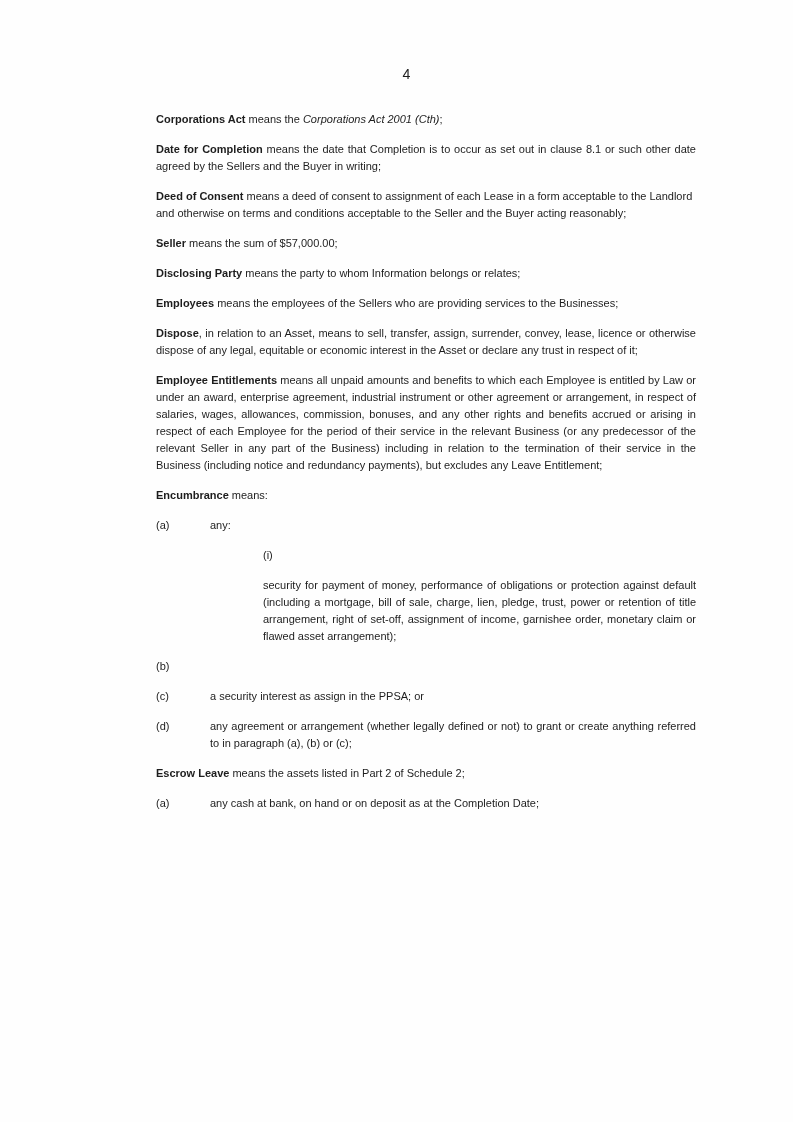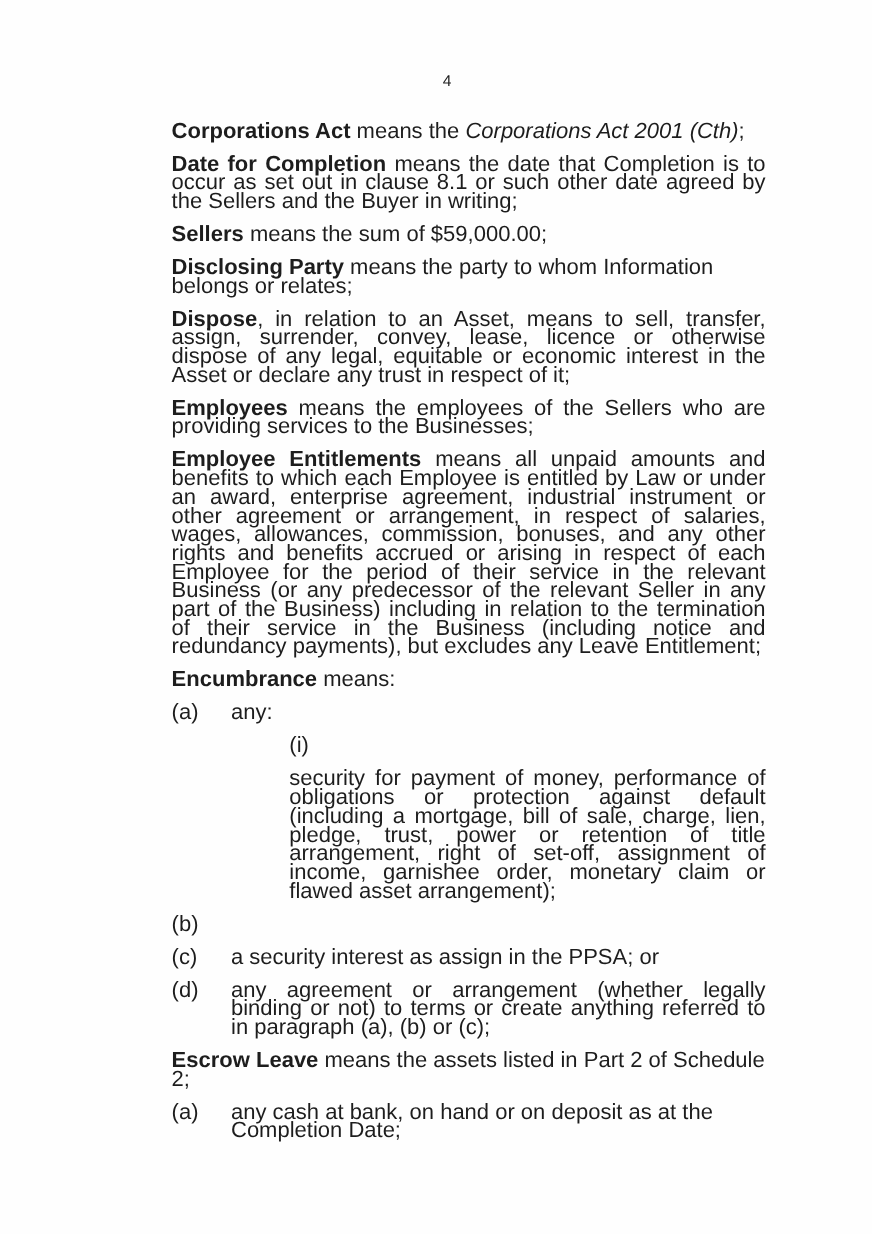--- a/index.html
+++ b/index.html
@@ -19,44 +19,45 @@
     width: 100%;
     text-align: center;
     font-size: 14.2px;
     line-height: 17px;
   }
   .content {
     position: absolute;
     left: 156px;
     top: 111px;
     width: 540px;
-    font-size: 20px;
+    font-size: 11px;
     line-height: 17px;
   }
   .para { margin: 0 0 13px 0; }
   .justify { text-align: justify; }
   .seg-bold { font-weight: bold; }
   .seg-italic { font-style: italic; }
   .li { display: flex; margin: 0 0 13px 0; }
   .li .marker { flex: 0 0 54px; }
   .li.l2 { padding-left: 107px; }
   .li .text { flex: 1 1 auto; }
 </style>
 </head>
 <body>
 
 <div class="page">
   <div class="page-number">4</div>
   <div class="content" id="doc-body">
       <p class="para"><span class="seg-bold">Corporations Act</span><span class="seg-normal"> means the </span><span class="seg-italic">Corporations Act 2001 (Cth)</span><span class="seg-normal">;</span></p>
       <p class="para justify"><span class="seg-bold">Date for Completion</span><span class="seg-normal"> means the date that Completion is to occur as set out in clause 8.1 or such other date agreed by the Sellers and the Buyer in writing;</span></p>
-      <p class="para"><span class="seg-bold">Sellers</span><span class="seg-normal"> means the sum of $59,000.00;</span></p>
+      <p class="para"><span class="seg-bold">Deed of Consent</span><span class="seg-normal"> means a deed of consent to assignment of each Lease in a form acceptable to the Landlord and otherwise on terms and conditions acceptable to the Seller and the Buyer acting reasonably;</span></p>
+      <p class="para"><span class="seg-bold">Seller</span><span class="seg-normal"> means the sum of $57,000.00;</span></p>
       <p class="para"><span class="seg-bold">Disclosing Party</span><span class="seg-normal"> means the party to whom Information belongs or relates;</span></p>
+      <p class="para justify"><span class="seg-bold">Employees</span><span class="seg-normal"> means the employees of the Sellers who are providing services to the Businesses;</span></p>
       <p class="para justify"><span class="seg-bold">Dispose</span><span class="seg-normal">, in relation to an Asset, means to sell, transfer, assign, surrender, convey, lease, licence or otherwise dispose of any legal, equitable or economic interest in the Asset or declare any trust in respect of it;</span></p>
-      <p class="para justify"><span class="seg-bold">Employees</span><span class="seg-normal"> means the employees of the Sellers who are providing services to the Businesses;</span></p>
       <p class="para justify"><span class="seg-bold">Employee Entitlements</span><span class="seg-normal"> means all unpaid amounts and benefits to which each Employee is entitled by Law or under an award, enterprise agreement, industrial instrument or other agreement or arrangement, in respect of salaries, wages, allowances, commission, bonuses, and any other rights and benefits accrued or arising in respect of each Employee for the period of their service in the relevant Business (or any predecessor of the relevant Seller in any part of the Business) including in relation to the termination of their service in the Business (including notice and redundancy payments), but excludes any Leave Entitlement;</span></p>
       <p class="para"><span class="seg-bold">Encumbrance</span><span class="seg-normal"> means:</span></p>
       <div class="li l1">
         <span class="marker">(a)</span>
         <span class="text"><span class="seg-normal">any:</span></span>
       </div>
       <div class="li l2">
         <span class="marker">(i)</span>
       </div>
       <div class="li l2">
@@ -64,21 +65,21 @@
       </div>
       <div class="li l1">
         <span class="marker">(b)</span>
       </div>
       <div class="li l1">
         <span class="marker">(c)</span>
         <span class="text"><span class="seg-normal">a security interest as assign in the PPSA; or</span></span>
       </div>
       <div class="li l1">
         <span class="marker">(d)</span>
-        <span class="text justify"><span class="seg-normal">any agreement or arrangement (whether legally binding or not) to terms or create anything referred to in paragraph (a), (b) or (c);</span></span>
+        <span class="text justify"><span class="seg-normal">any agreement or arrangement (whether legally defined or not) to grant or create anything referred to in paragraph (a), (b) or (c);</span></span>
       </div>
       <p class="para"><span class="seg-bold">Escrow Leave</span><span class="seg-normal"> means the assets listed in Part 2 of Schedule 2;</span></p>
       <div class="li l1">
         <span class="marker">(a)</span>
         <span class="text"><span class="seg-normal">any cash at bank, on hand or on deposit as at the Completion Date;</span></span>
       </div>
     </div>
 </div>
 
 </body></html>

